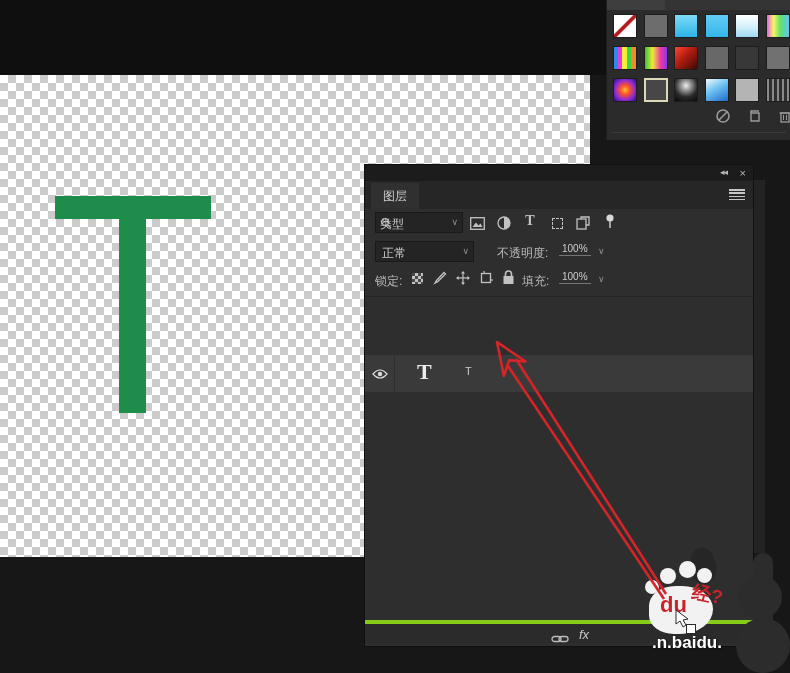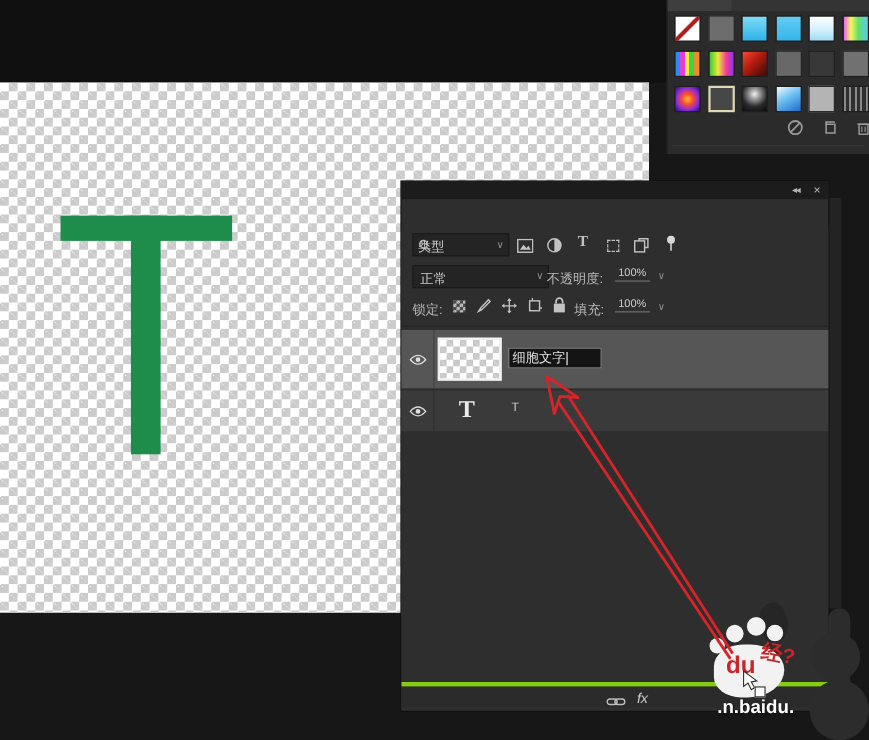--- a/index.html
+++ b/index.html
@@ -139,20 +139,24 @@
       </svg>
   </div>
   <div class="footline"></div>
 </div>
 
 <div class="abs" id="layers-panel">
   <div id="lp-header">
     <span class="glyph" style="right:26px">◂◂</span>
     <span class="glyph" style="right:8px;font-size:11px">×</span>
   </div>
+  <div id="lp-tabrow">
+    <div id="lp-tab">图层</div>
+    <div id="lp-menu"></div>
+  </div>
   <div id="lp-body">
 
     <div class="dropdown" style="left:10px;top:3px;width:88px">
       <span style="position:absolute;left:4px;top:4px">
         <svg width="12" height="12" viewBox="0 0 12 12">
             <circle cx="5" cy="5" r="3.4" fill="none" stroke="#b5b5b5" stroke-width="1.3"></circle>
             <line x1="7.6" y1="7.6" x2="11" y2="11" stroke="#b5b5b5" stroke-width="1.3"></line>
           </svg>
       </span>
       <span style="position:absolute;left:4px;top:3px">类型</span>
@@ -180,21 +184,21 @@
           <path d="M5 3 V1 H13 V9 H10" fill="none" stroke="#c2c2c2" stroke-width="1.3"></path>
         </svg>
     </div>
     <div class="f-icon" style="left:236px;top:3px">
       <svg width="10" height="17" viewBox="0 0 10 17">
           <line x1="5" y1="2" x2="5" y2="15" stroke="#c2c2c2" stroke-width="1.6"></line>
           <circle cx="5" cy="5" r="3.6" fill="#d8d8d8"></circle>
         </svg>
     </div>
 
-    <div class="dropdown" style="left:10px;top:32px;width:124px">
+    <div class="dropdown" style="left:10px;top:32px;width:99px">
       <span style="position:absolute;left:6px;top:3px">正常</span>
       <span class="chev">∨</span>
     </div>
     <div class="lbl" style="left:132px;top:36px">不透明度:</div>
     <div class="val" style="left:194px;top:34px">100%</div>
     <div class="chev-free" style="left:233px;top:37px">∨</div>
 
     <div class="lbl" style="left:10px;top:64px">锁定:</div>
     <div class="l-icon" style="left:44px;top:61px">
         <div class="checker-mini"></div>
@@ -227,30 +231,20 @@
           <rect x="1.5" y="6" width="10" height="8" fill="#c2c2c2"></rect>
           <path d="M3.5 6 V4 a3 3 0 0 1 6 0 V6" fill="none" stroke="#c2c2c2" stroke-width="1.6"></path>
         </svg>
     </div>
     <div class="lbl" style="left:157px;top:64px">填充:</div>
     <div class="val" style="left:194px;top:62px">100%</div>
     <div class="chev-free" style="left:233px;top:65px">∨</div>
 
     <div style="position:absolute;left:0;top:87px;width:100%;height:1px;background:#242424"></div>
 
-    <div class="layer-row" id="row1" style="top:91px;height:53px">
-      <div class="eye-cell">
-        <svg width="16" height="10" viewBox="0 0 16 10">
-            <path d="M1 5 Q8 -3 15 5 Q8 13 1 5 Z" fill="none" stroke="#dcdcdc" stroke-width="1.2"></path>
-            <circle cx="8" cy="5" r="2.2" fill="#dcdcdc"></circle>
-          </svg>
-      </div>
-      <div id="thumb1"></div>
-      <div id="name-input"><span>细胞文字</span><span class="caret"></span></div>
-    </div>
 
     <div class="layer-row" id="row2" style="top:146px;height:37px">
       <div class="eye-cell">
         <svg width="16" height="10" viewBox="0 0 16 10">
             <path d="M1 5 Q8 -3 15 5 Q8 13 1 5 Z" fill="none" stroke="#dcdcdc" stroke-width="1.2"></path>
             <circle cx="8" cy="5" r="2.2" fill="#dcdcdc"></circle>
           </svg>
       </div>
       <div id="thumb2-T">T</div>
       <div id="name2">T</div>

